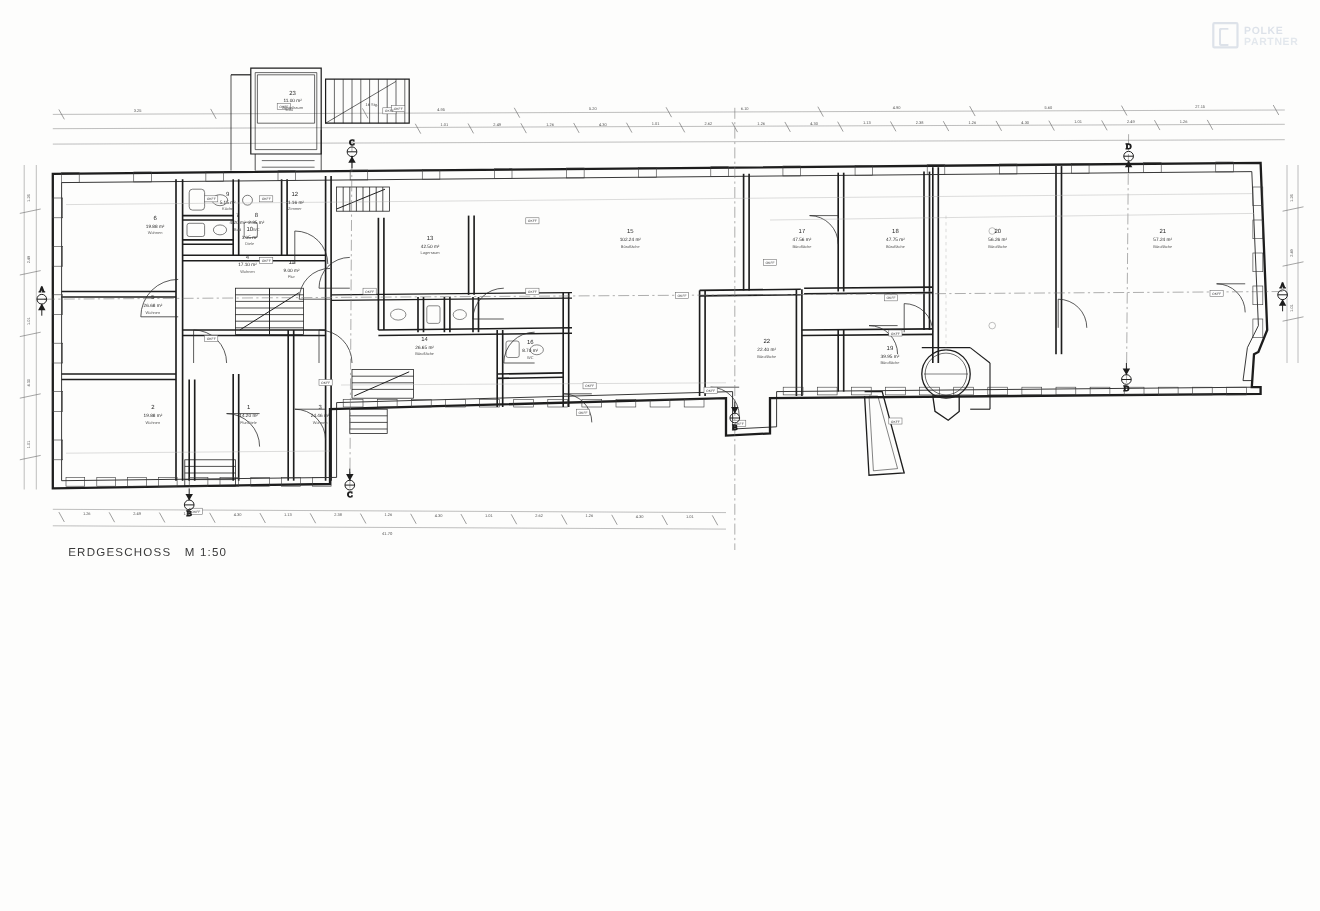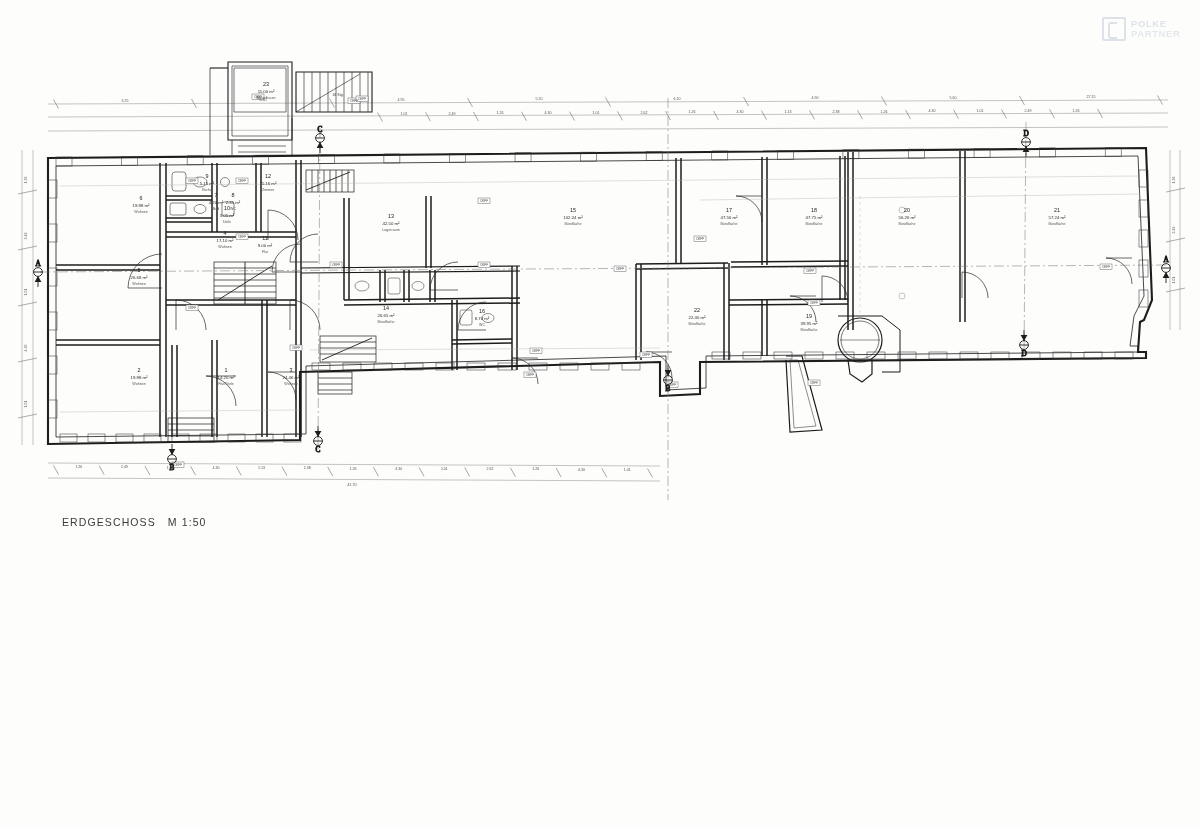--- a/index.html
+++ b/index.html
@@ -6,32 +6,32 @@
   html,body{margin:0;padding:0;background:#ffffff;}
   body{width:1200px;height:828px;overflow:hidden;
        font-family:"Liberation Sans","DejaVu Sans",sans-serif;
        color:#2a2a2a;-webkit-font-smoothing:none;}
   #sheet{position:relative;width:1200px;height:828px;background:#fdfdfc;}
   svg{display:block;}
   .plan{position:absolute;left:0;top:0;}
 
   
   #logo{position:absolute;right:12px;top:14px;width:86px;height:30px;
-        opacity:.55;display:flex;align-items:center;gap:5px;}
+        opacity:.55;display:flex;align-items:flex-end;gap:5px;}
   #logo .mark{width:20px;height:20px;border:2px solid #c3cddb;border-radius:2px;
         position:relative;flex:0 0 auto;}
   #logo .mark:before{content:"";position:absolute;left:4px;top:3px;width:7px;height:13px;
         border:2px solid #c3cddb;border-right:none;border-radius:3px 0 0 3px;}
   #logo .txt{line-height:1.05;}
   #logo .t1,#logo .t2{font-size:9.5px;letter-spacing:.6px;color:#c3cddb;font-weight:bold;}
   #logo .t2{color:#cfd7e2;}
 
   
   #title{position:absolute;left:62px;top:496px;font-size:10.5px;
-         letter-spacing:1.1px;color:#3a3a3a;white-space:pre;margin-top:20px;}
+         letter-spacing:1.1px;color:#3a3a3a;white-space:pre;}
 </style>
 </head>
 <body>
 
 <div id="sheet">
 
   <div id="logo">
     <div class="mark"></div>
     <div class="txt">
       <div class="t1">POLKE</div>

